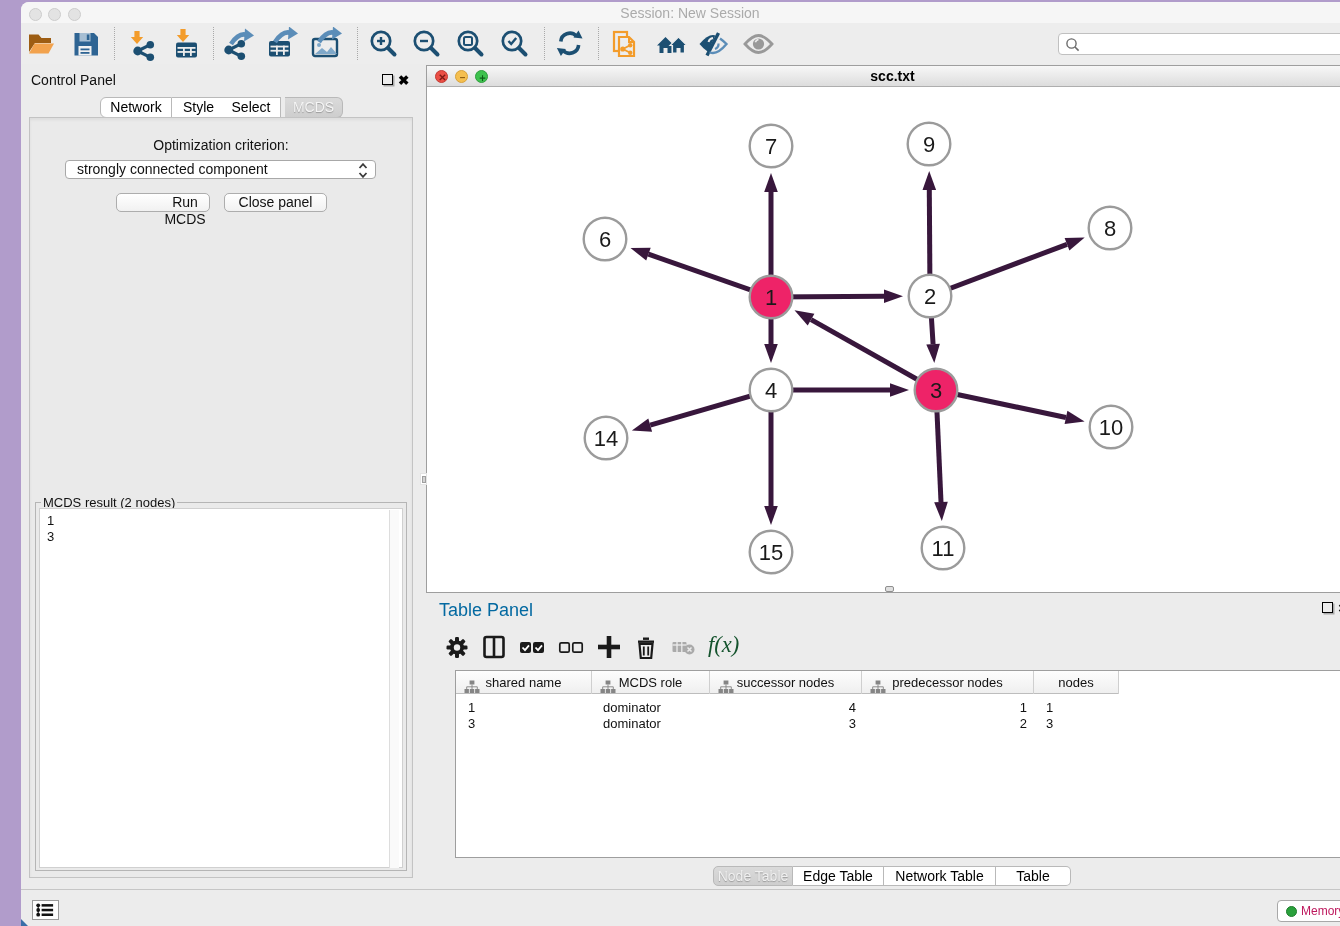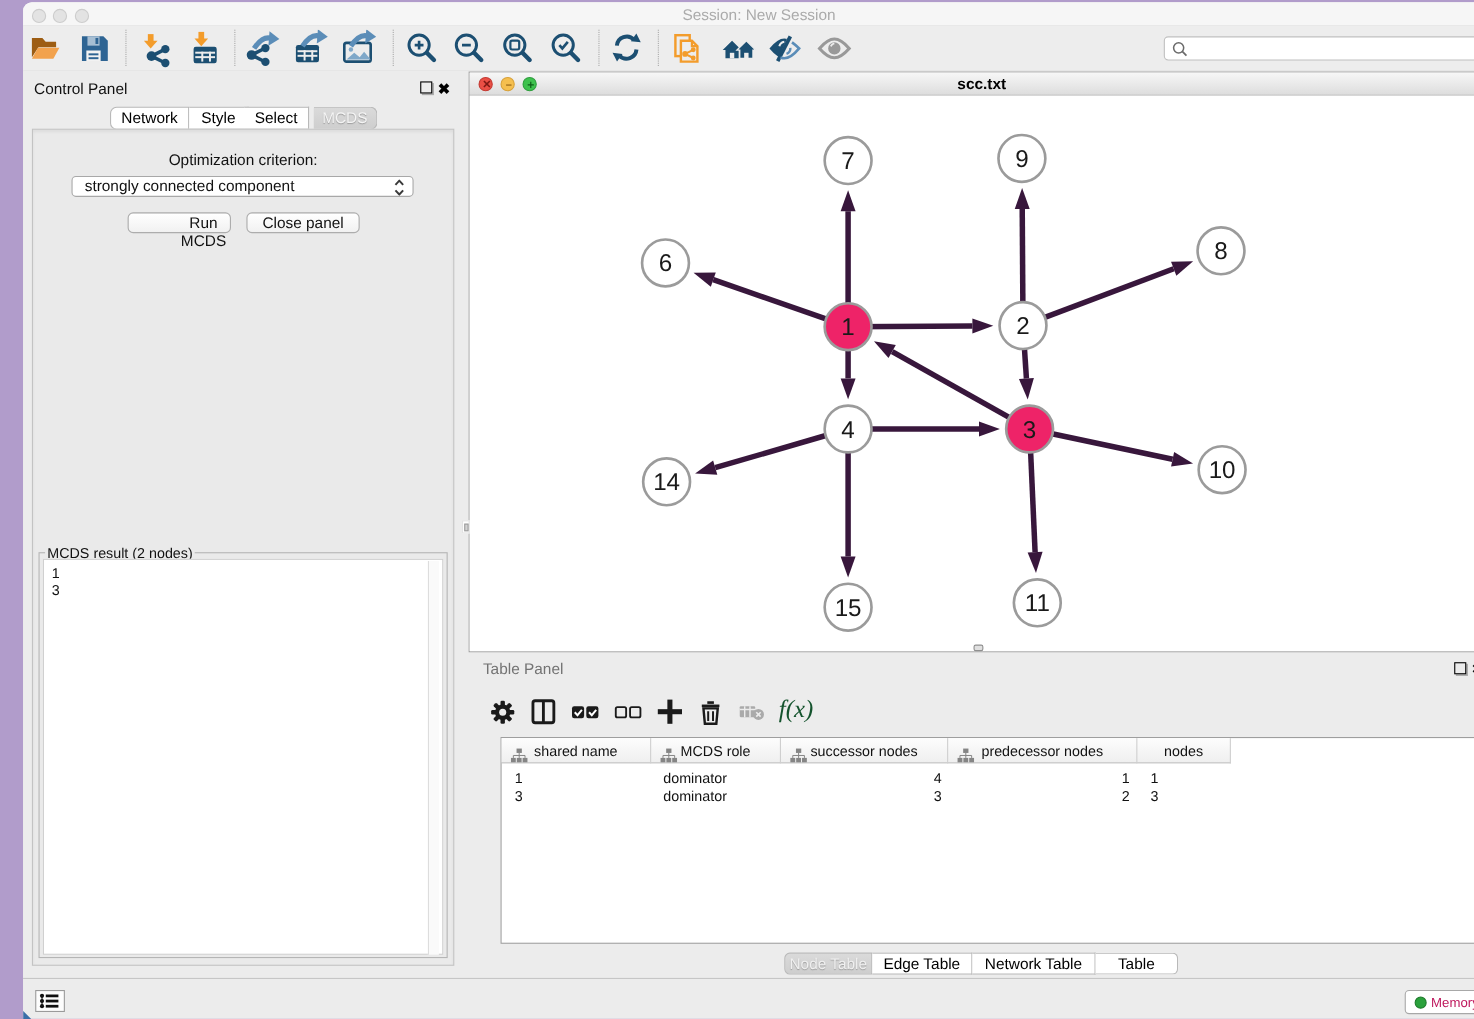--- a/index.html
+++ b/index.html
@@ -47,21 +47,21 @@
 #netwin { position:absolute; left:405px; top:63px; width:933px; height:528px;
   border:1px solid #9e9e9e; background:#fff; }
 #nettitle { position:absolute; left:0; top:0; width:100%; height:21px;
   background:linear-gradient(#f7f7f7,#dddddd); border-bottom:1px solid #aeaeae;
   text-align:center; font-size:14px; font-weight:bold; color:#000; line-height:21px; }
 .mtl { position:absolute; top:4px; width:13px; height:13px; border-radius:50%; }
 .mtl span { position:absolute; left:0; top:0; width:13px; height:13px; text-align:center;
   line-height:13px; font-size:10px; font-weight:bold; }
 #netcanvas { position:absolute; left:0; top:21px; width:931px; height:505px; background:#fff; }
 
-#tphead { position:absolute; left:418px; top:598px; font-size:14px; color:#737373; }
+#tphead { position:absolute; left:418px; top:598px; font-size:18px; color:#0369a1; }
 #tablebox { position:absolute; left:434px; top:668px; width:916px; height:188px;
   background:#fff; border:1px solid #9e9e9e; }
 #thead { position:absolute; left:0; top:0; width:663px; height:23px;
   background:linear-gradient(#fdfdfd,#efefef); border-bottom:1px solid #bdbdbd; }
 .th { position:absolute; top:0; height:23px; border-right:1px solid #cfcfcf;
   font-size:13px; color:#111; text-align:center; line-height:23px; }
 .th .hic { position:absolute; left:8px; top:5px; }
 .td { position:absolute; font-size:13px; color:#111; height:16px; line-height:16px; }
 #btabs { position:absolute; top:864px; height:20px; }
 .btab { position:absolute; top:0; height:20px; background:#fff; border:1px solid #b9b9b9;

